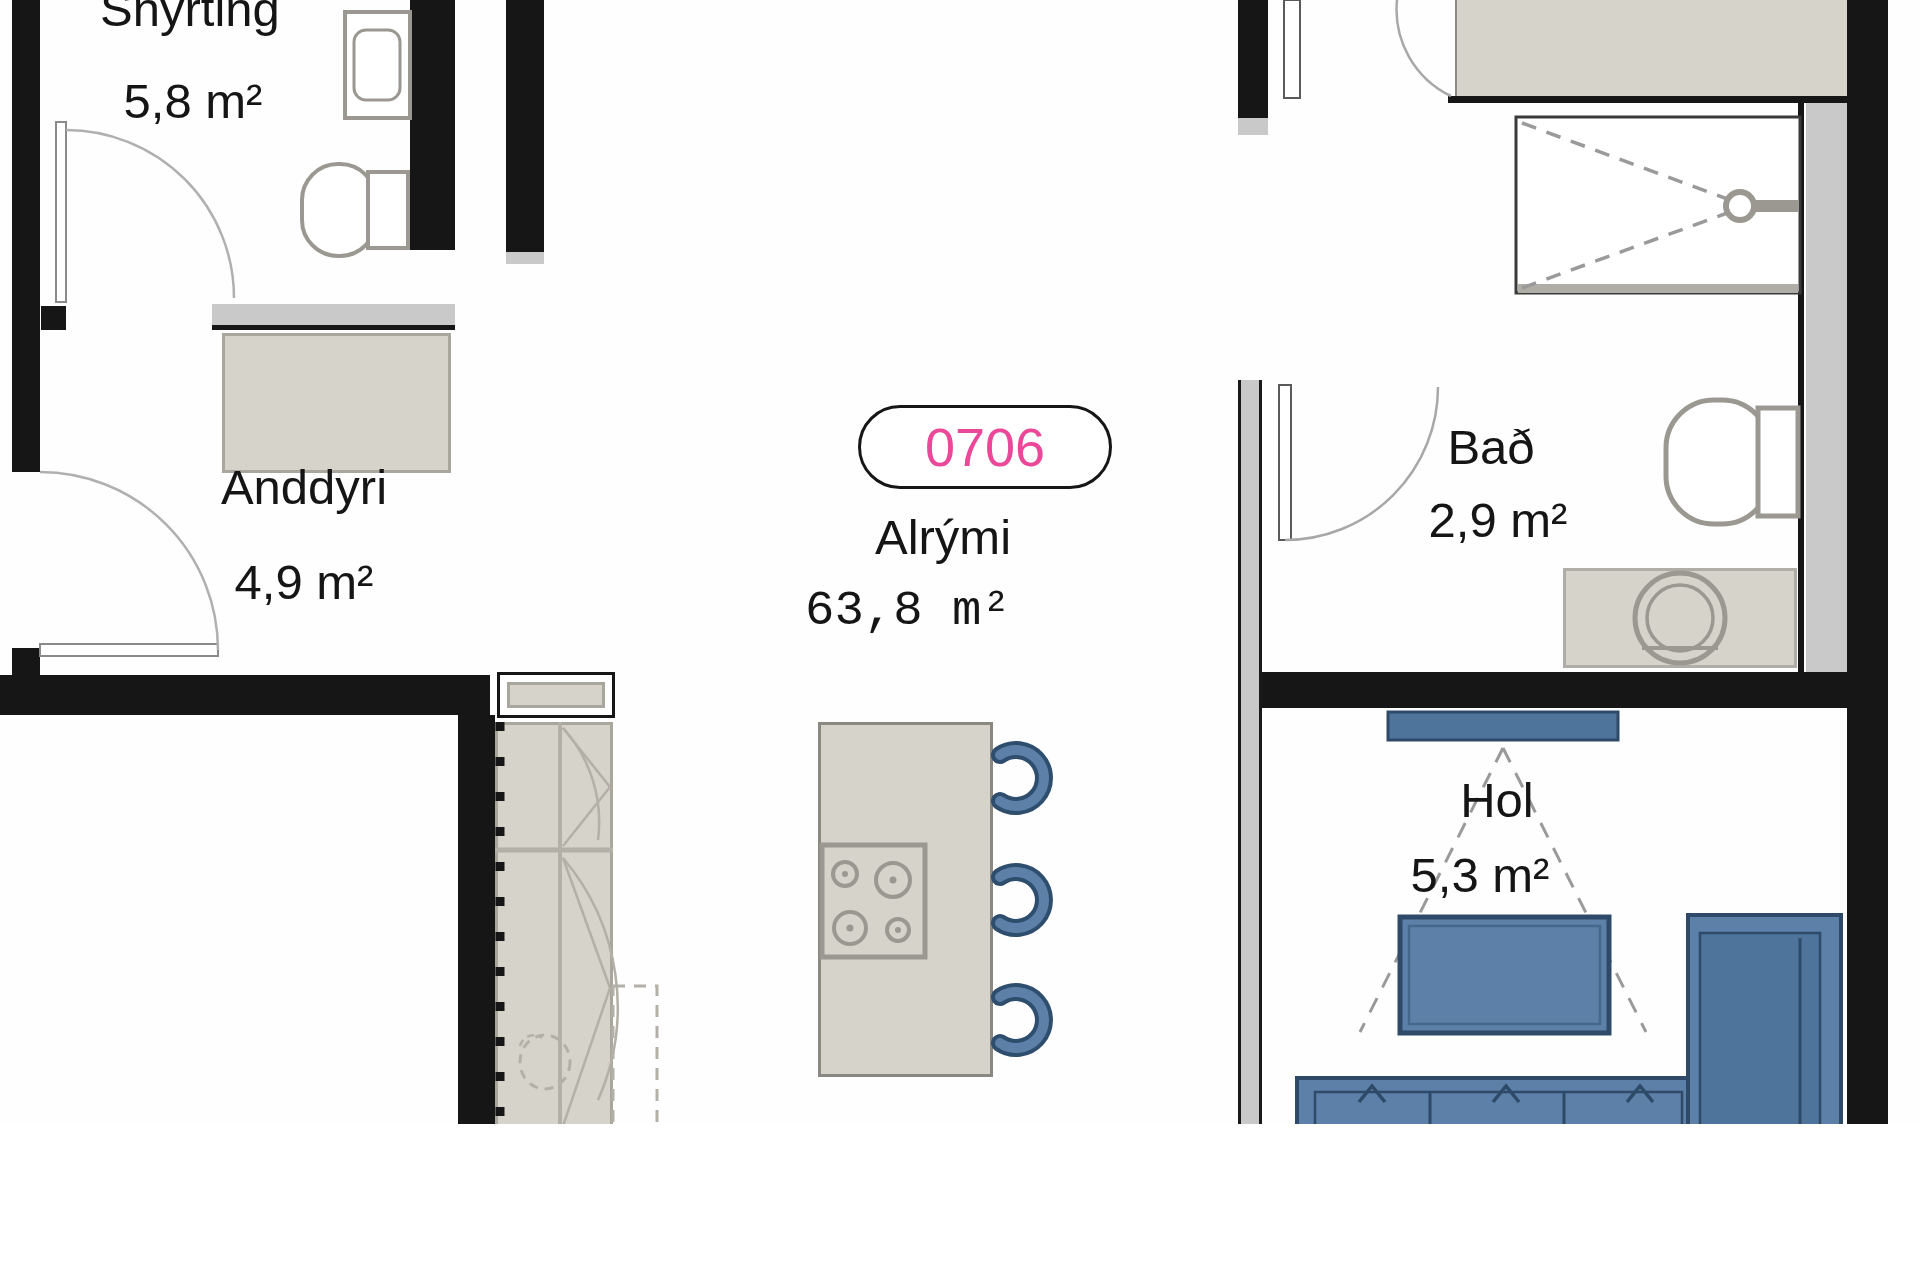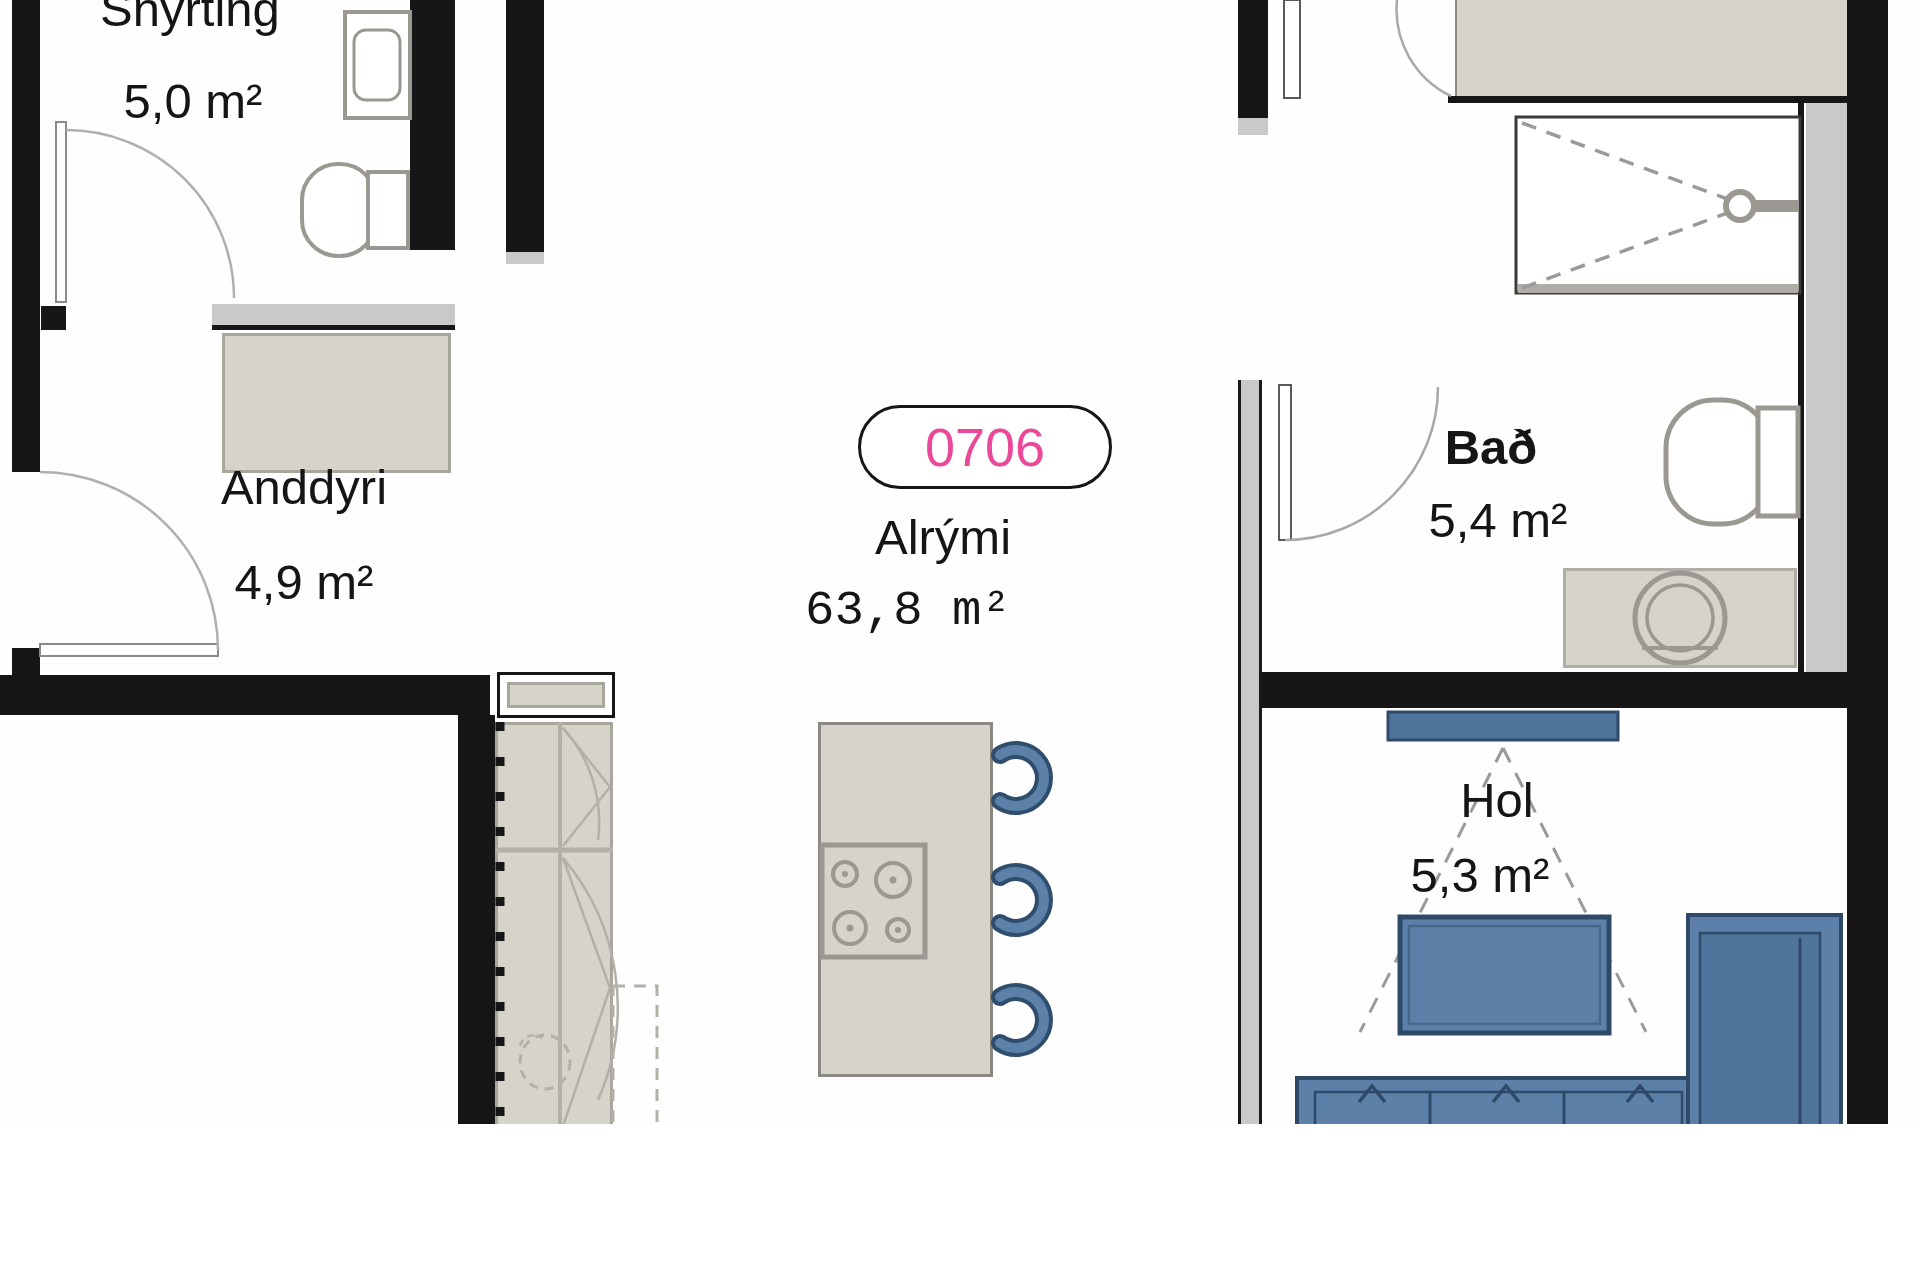--- a/index.html
+++ b/index.html
@@ -164,29 +164,29 @@
     </g>
     <g>
       <rect x="1688" y="915" width="153" height="267" fill="#5c80a8" stroke="#2e4a68" stroke-width="4"></rect>
       <rect x="1700" y="933" width="120" height="214" fill="#4f749c" stroke="#2e4a68" stroke-width="2.5"></rect>
       <line x1="1800" y1="938" x2="1800" y2="1142" stroke="#2e4a68" stroke-width="3"></line>
       <rect x="1697" y="1152" width="138" height="20" fill="#46678c" stroke="#2e4a68" stroke-width="2"></rect>
     </g>
   </svg>
 
   <div class="lbl" style="left:190px;top:10px;">Snyrting</div>
-  <div class="lbl" style="left:193px;top:102px;">5,0 m²</div>
+  <div class="lbl" style="left:193px;top:102px;">5,8 m²</div>
 
   <div class="lbl" style="left:304px;top:488px;">Anddyri</div>
   <div class="lbl" style="left:304px;top:583px;">4,9 m²</div>
 
   <div class="lbl" style="left:943px;top:538px;">Alrými</div>
   <div class="lbl" style="left:908px;top:612px;font-family:Liberation Mono, monospace;">63,8 m²</div>
 
-  <div class="lbl" style="left:1491px;top:448px;font-weight:bold;">Bað</div>
-  <div class="lbl" style="left:1498px;top:521px;">5,4 m²</div>
+  <div class="lbl" style="left:1491px;top:448px;">Bað</div>
+  <div class="lbl" style="left:1498px;top:521px;">2,9 m²</div>
 
   <div class="lbl" style="left:1497px;top:801px;">Hol</div>
   <div class="lbl" style="left:1480px;top:876px;">5,3 m²</div>
 
   <div class="badge">0706</div>
 
 </div>
 
 </body></html>

